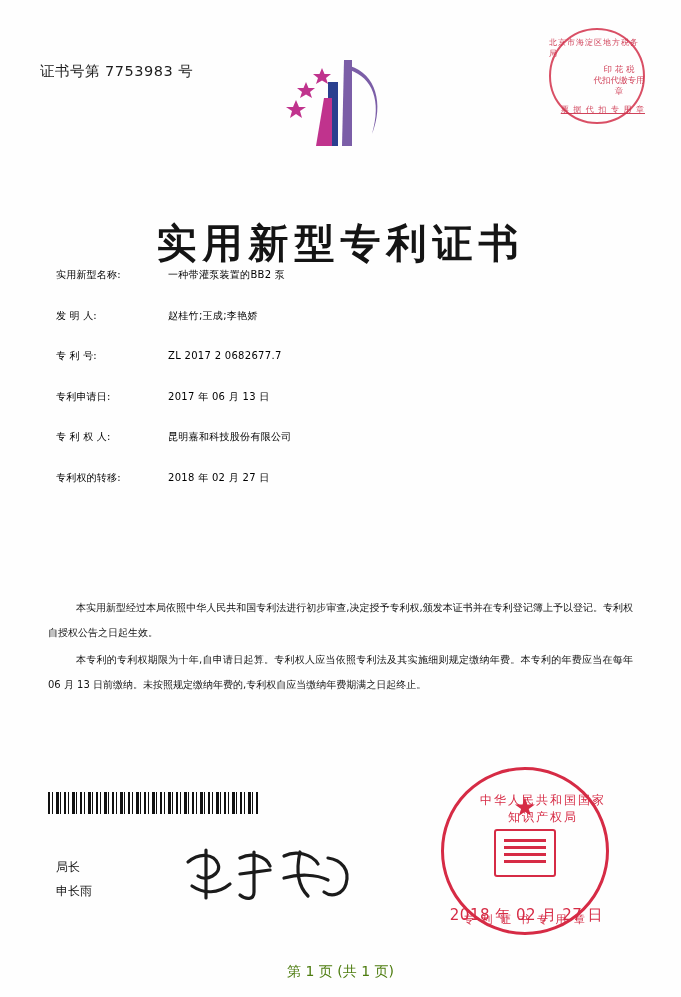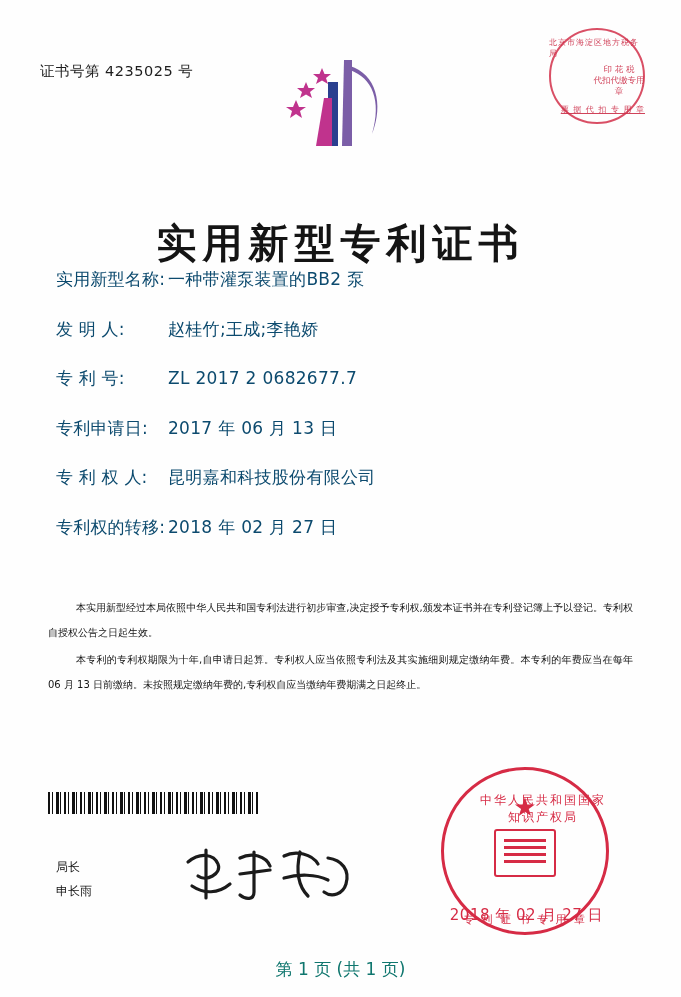--- a/index.html
+++ b/index.html
@@ -108,22 +108,22 @@
   .fields {
     position: absolute;
     left: 56px;
     top: 268px;
     width: 570px;
   }
   .field {
     display: flex;
     align-items: baseline;
     margin-bottom: 26.5px;
-    font-size: 17px;
-    color: #0c4a6e;
+    font-size: 10px;
+    color: #000000;
   }
   .field .label {
     width: 112px;
     flex: 0 0 112px;
     letter-spacing: 0.2px;
   }
   .field .value {
     flex: 1 1 auto;
     letter-spacing: 0.3px;
   }
@@ -251,30 +251,30 @@
     color: #d62b45;
     letter-spacing: 0.5px;
   }
 
   
   .footer {
     position: absolute;
     left: 0; right: 0;
     bottom: 16px;
     text-align: center;
-    font-size: 17px;
-    color: #0f766e;
+    font-size: 14px;
+    color: #4d7c0f;
   }
 </style>
 </head>
 <body>
 
 <div class="page">
 
-  <div class="cert-no">证书号第 4235025 号</div>
+  <div class="cert-no">证书号第 7753983 号</div>
 
   <div class="emblem">
     <svg viewBox="0 0 130 110" width="130" height="110" aria-hidden="true">
       <path d="M72 12 L80 12 L80 98 L70 98 Z" fill="#7b5ea7"></path>
       <path d="M78 18 C104 26 112 56 100 86 C110 52 100 30 78 22 Z" fill="#7b5ea7"></path>
       <path d="M56 34 L66 34 L66 98 L56 98 Z" fill="#2a3f8f"></path>
       <path d="M52 50 L60 50 L60 98 L44 98 Z" fill="#c0338d"></path>
       <g fill="#c0338d">
         <polygon points="24,52 27,59 34,59 28,63 30,70 24,66 18,70 20,63 14,59 21,59"></polygon>
         <polygon points="34,34 36.5,40 43,40 38,44 40,50 34,46.5 28,50 30,44 25,40 31.5,40"></polygon>

